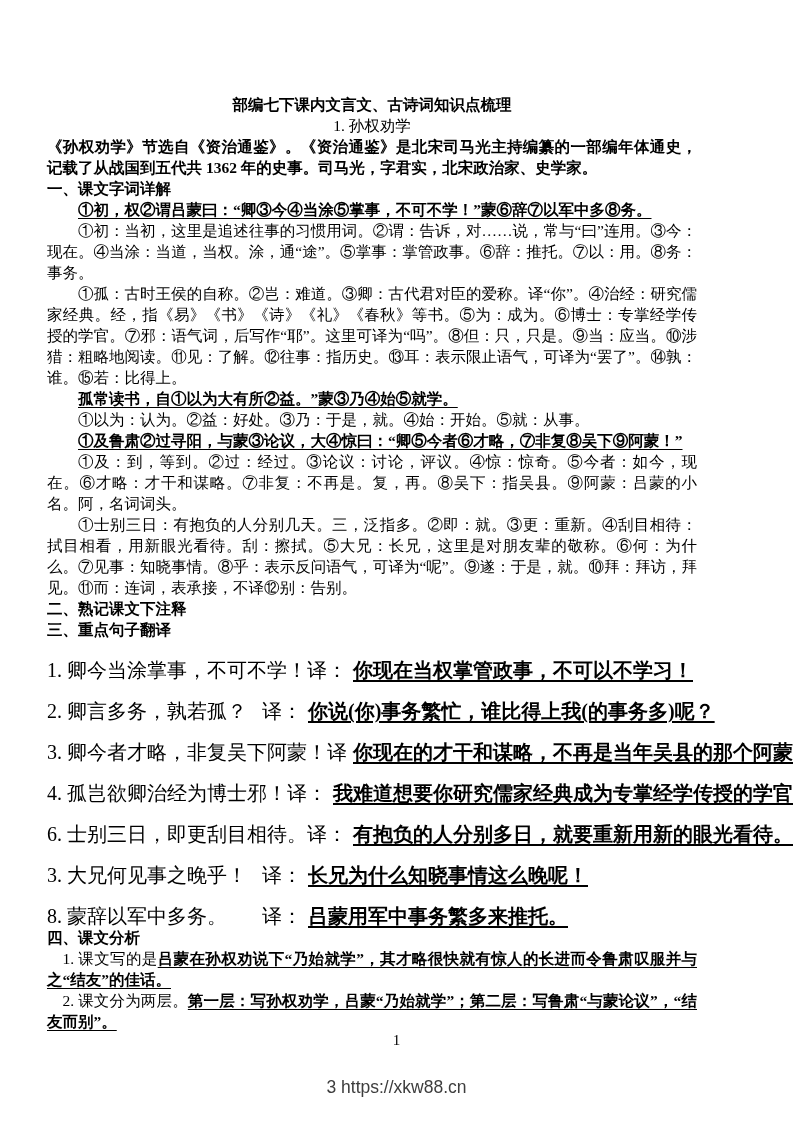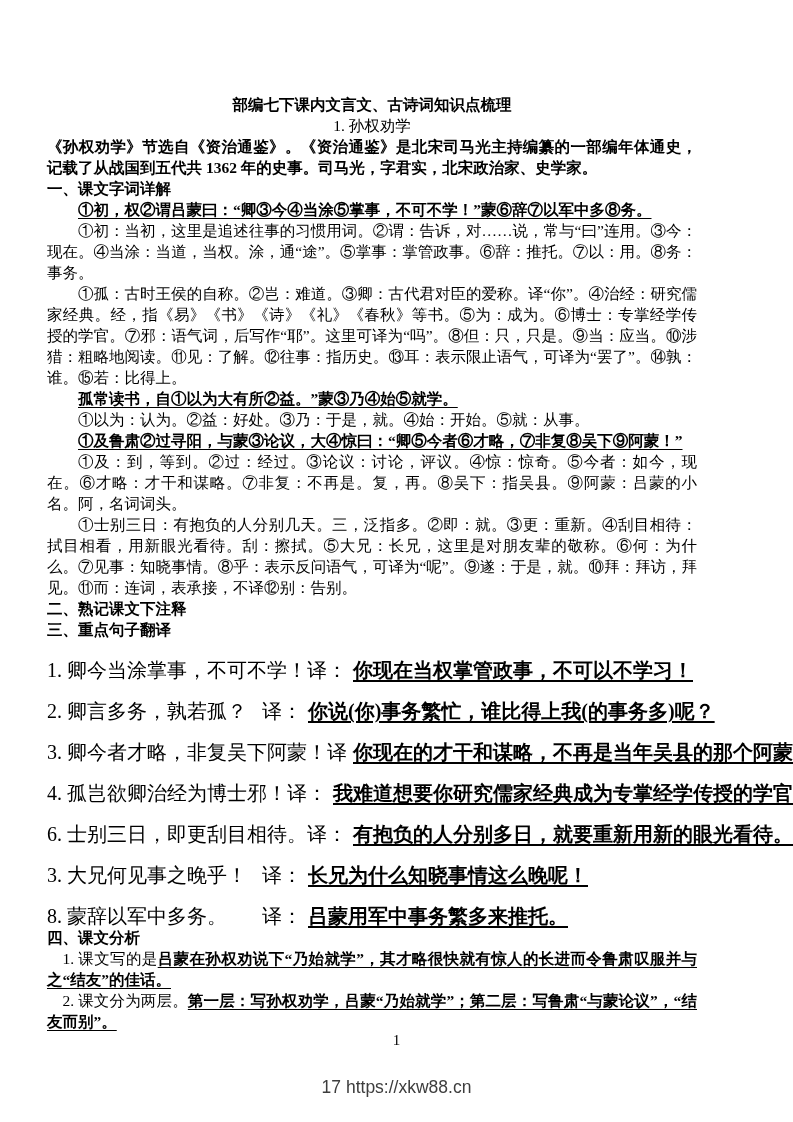--- a/index.html
+++ b/index.html
@@ -101,13 +101,13 @@
       <div class="trans-row"><span class="sent">6. 士别三日，即更刮目相待。</span><span>译：</span><span class="tr">有抱负的人分别多日，就要重新用新的眼光看待。</span></div>
       <div class="trans-row"><span class="sent">3. 大兄何见事之晚乎！</span><span>译：</span><span class="tr">长兄为什么知晓事情这么晚呢！</span></div>
       <div class="trans-row"><span class="sent">8. 蒙辞以军中多务。</span><span>译：</span><span class="tr">吕蒙用军中事务繁多来推托。</span></div>
       <div class="sec-header">四、课文分析</div>
       <p class="para indent1"><span>1. 课文写的是</span><span class="b u">吕蒙在孙权劝说下“乃始就学”，其才略很快就有惊人的长进而令鲁肃叹服并与之“结友”的佳话。</span></p>
       <p class="para indent1"><span>2. 课文分为两层。</span><span class="b u">第一层：写孙权劝学，吕蒙“乃始就学”；第二层：写鲁肃“与蒙论议”，“结友而别”。</span></p>
     </div>
 </div>
 
 <div class="page-number">1</div>
-<div class="site-footer">17 https://xkw88.cn</div>
+<div class="site-footer">3 https://xkw88.cn</div>
 
 </body></html>

